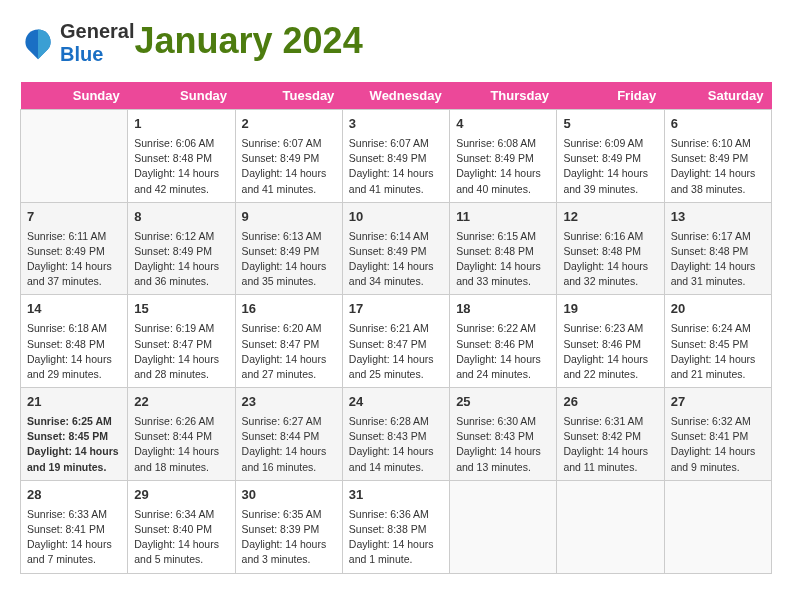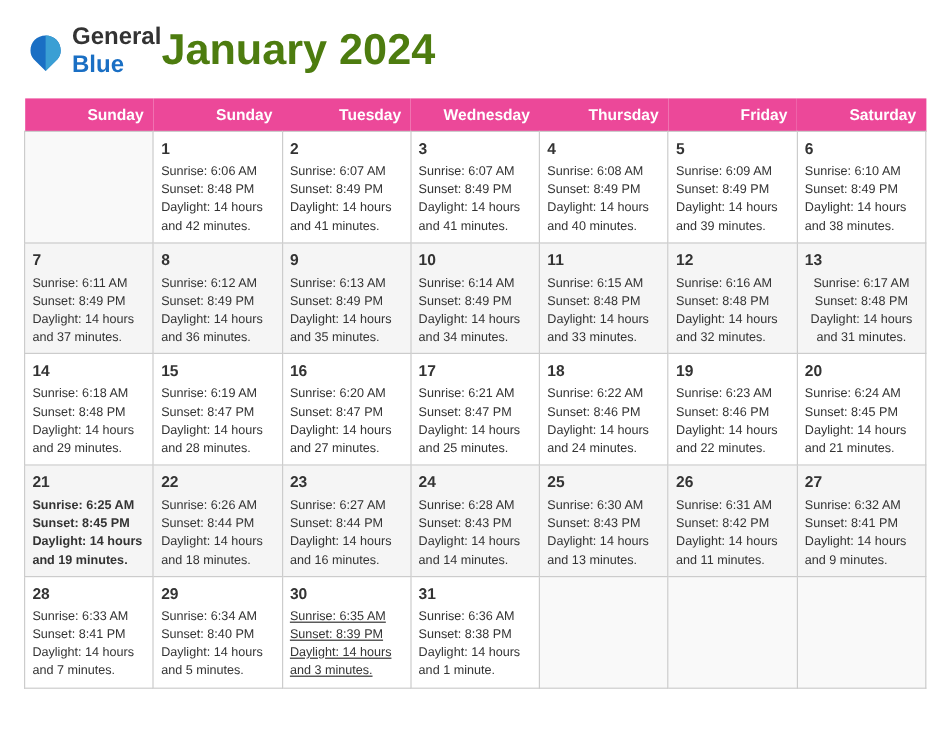--- a/index.html
+++ b/index.html
@@ -197,21 +197,21 @@
         </td>
         <td>
           <span class="day-num">12</span>
           <div class="cell-info" style="white-space: pre-line;">Sunrise: 6:16 AM
 Sunset: 8:48 PM
 Daylight: 14 hours
 and 32 minutes.</div>
         </td>
         <td>
           <span class="day-num">13</span>
-          <div class="cell-info" style="white-space: pre-line; text-align: center;">Sunrise: 6:17 AM
+          <div class="cell-info" style="white-space: pre-line;">Sunrise: 6:17 AM
 Sunset: 8:48 PM
 Daylight: 14 hours
 and 31 minutes.</div>
         </td>
       </tr>
       <tr>
         <td>
           <span class="day-num">14</span>
           <div class="cell-info" style="white-space: pre-line;">Sunrise: 6:18 AM
 Sunset: 8:48 PM
@@ -322,21 +322,21 @@
         </td>
         <td>
           <span class="day-num">29</span>
           <div class="cell-info" style="white-space: pre-line;">Sunrise: 6:34 AM
 Sunset: 8:40 PM
 Daylight: 14 hours
 and 5 minutes.</div>
         </td>
         <td>
           <span class="day-num">30</span>
-          <div class="cell-info" style="white-space: pre-line; text-decoration: underline;">Sunrise: 6:35 AM
+          <div class="cell-info" style="white-space: pre-line;">Sunrise: 6:35 AM
 Sunset: 8:39 PM
 Daylight: 14 hours
 and 3 minutes.</div>
         </td>
         <td>
           <span class="day-num">31</span>
           <div class="cell-info" style="white-space: pre-line;">Sunrise: 6:36 AM
 Sunset: 8:38 PM
 Daylight: 14 hours
 and 1 minute.</div>

